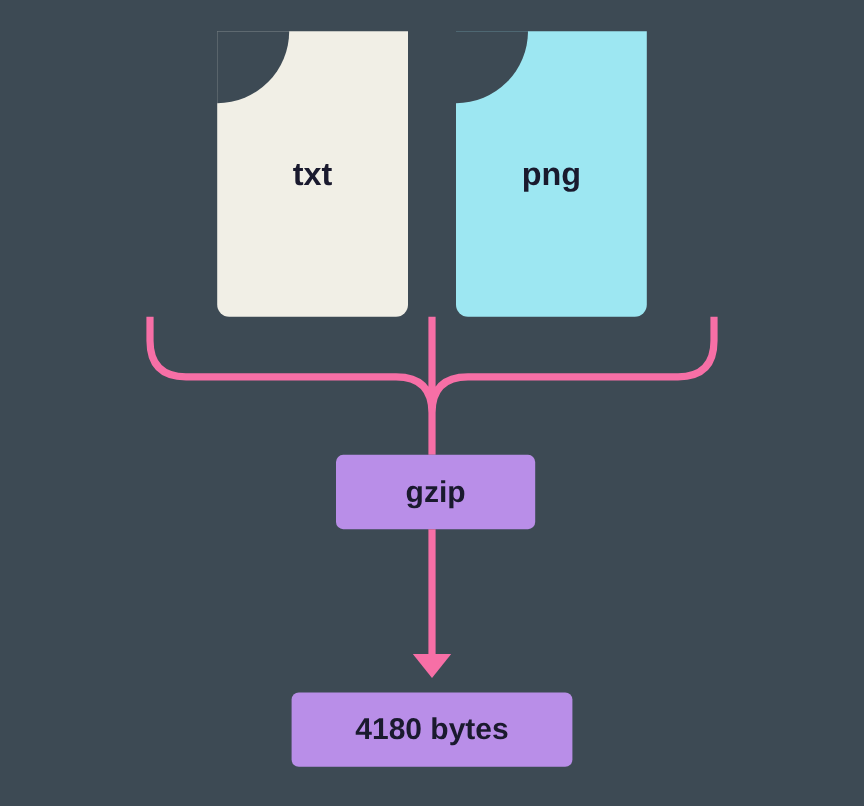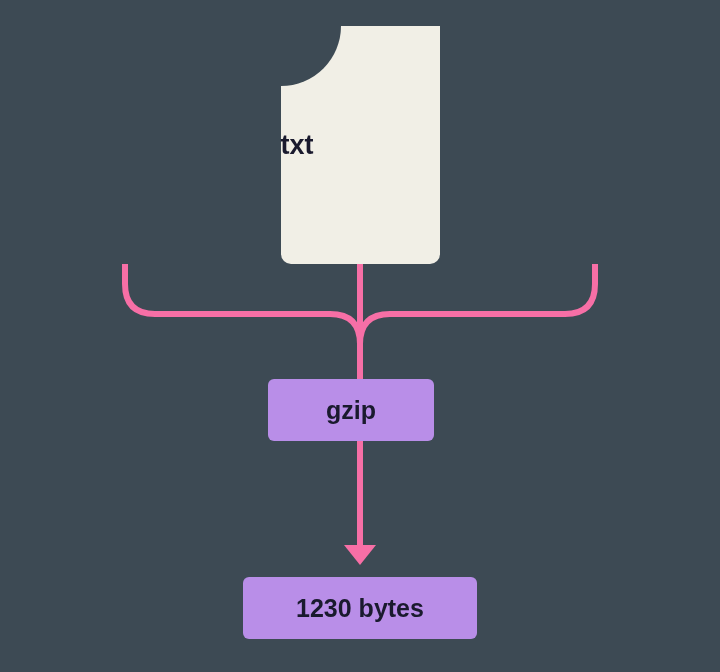--- a/index.html
+++ b/index.html
@@ -18,20 +18,21 @@
     display: flex;
     justify-content: center;
     gap: 40px;
   }
   .file-card {
     width: 159px;
     height: 238px;
     position: relative;
     display: flex;
     align-items: center;
+    justify-content: center;
   }
   .file-shape {
     position: absolute;
     inset: 0;
     border-radius: 0 0 10px 10px;
   }
   .file-shape::before {
     content: "";
     position: absolute;
     top: 0; left: 0;
@@ -45,21 +46,21 @@
   .file-label {
     position: relative;
     z-index: 2;
     font-weight: 800;
     font-size: 27px;
     color: #1a1a2e;
   }
   .gzip-box {
     position: absolute;
     top: 379px;
-    left: 268px;
+    left: 280px;
     width: 166px;
     height: 62px;
     background: #b98ee8;
     border-radius: 6px;
     display: flex;
     align-items: center;
     justify-content: center;
     font-weight: 800;
     font-size: 25px;
     color: #1a1a2e;
@@ -97,20 +98,24 @@
   }
 </style>
 </head>
 <body>
 
 <div class="file-row">
   <div class="file-card">
     <div class="file-shape file-txt"></div>
     <span class="file-label">txt</span>
   </div>
+  <div class="file-card">
+    <div class="file-shape file-png"></div>
+    <span class="file-label">png</span>
+  </div>
 </div>
 
 <svg class="connector" viewBox="0 0 720 115">
   <path d="M 125 0
            L 125 20
            Q 125 50 155 50
            L 330 50
            Q 360 50 360 80
            Q 360 50 390 50
            L 565 50
@@ -122,14 +127,14 @@
 <div class="gzip-box">
   <span>gzip</span>
 </div>
 
 <svg class="arrow-down" viewBox="0 0 720 136">
   <line x1="360" y1="0" x2="360" y2="118" stroke="#f76fa6" stroke-width="6" stroke-linecap="round"></line>
   <path d="M 344 104 L 360 124 L 376 104 Z" fill="#f76fa6"></path>
 </svg>
 
 <div class="output-box">
-  <span>1230 bytes</span>
+  <span>4180 bytes</span>
 </div>
 
 </body></html>

